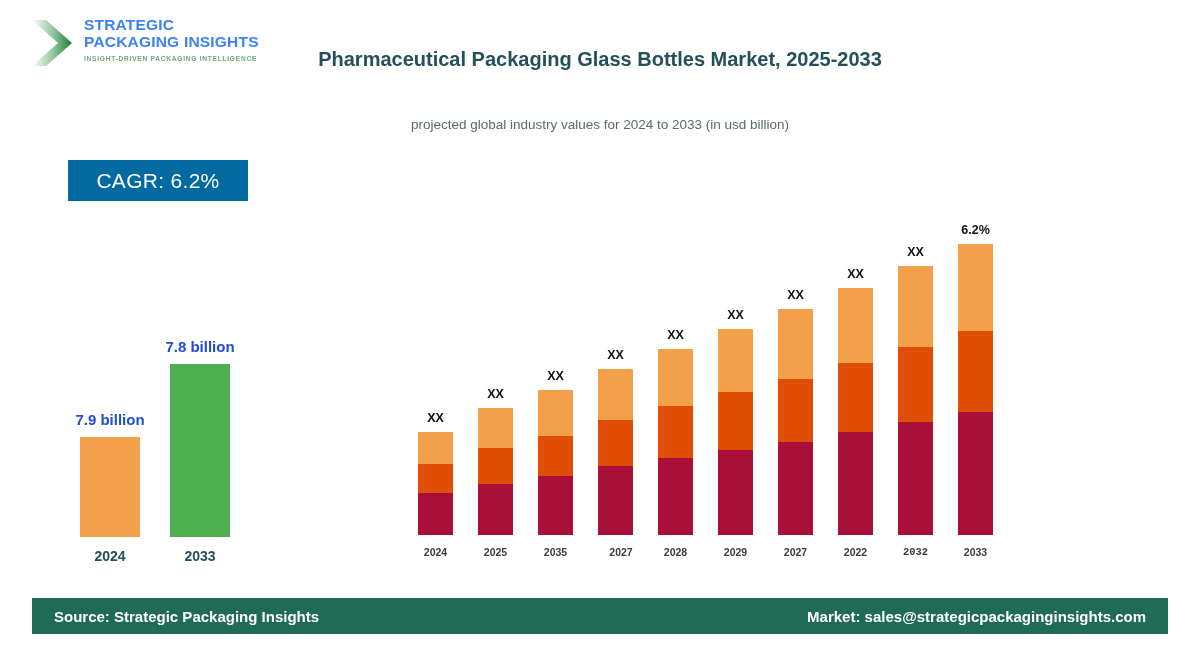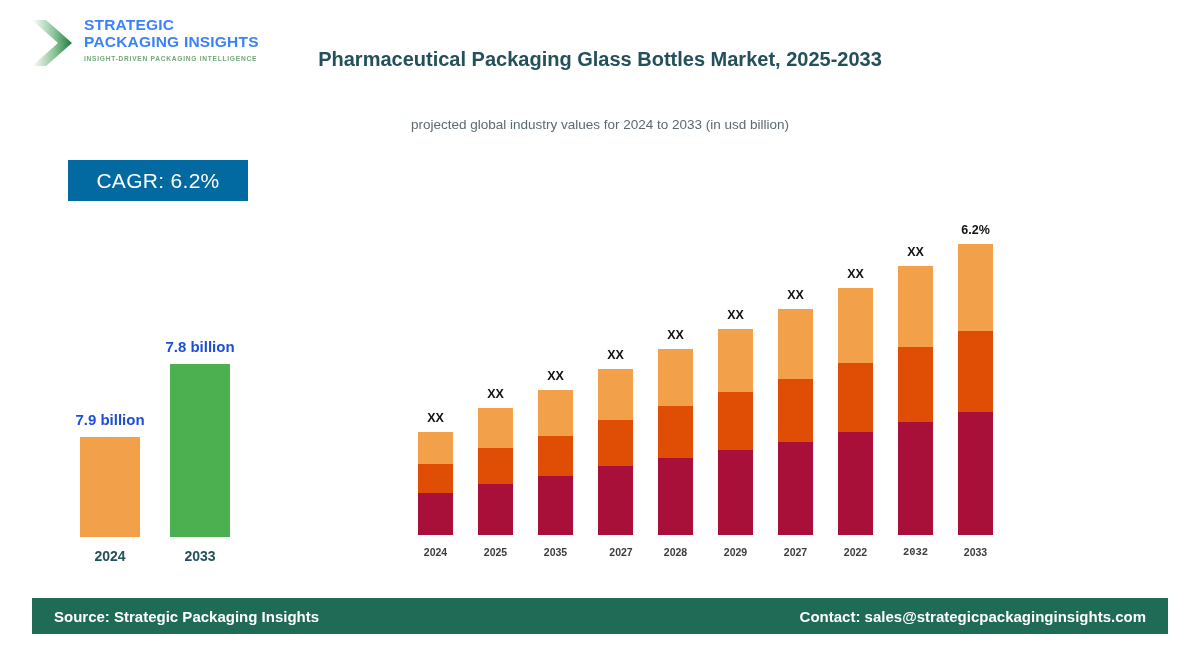--- a/index.html
+++ b/index.html
@@ -187,16 +187,16 @@
         <div class="seg" style="height: 87.12px; background: rgb(242, 160, 74);"></div>
         <div class="seg" style="height: 81.18px; background: rgb(224, 78, 6);"></div>
         <div class="seg" style="height: 122.76px; background: rgb(168, 16, 58);"></div>
       </div>
       <div class="sbar-label" style="left: 540.5px; bottom: 323.06px;">6.2%</div>
       <div class="sbar-year" style="left: 540.5px;">2033</div>
     </div>
 
   <div class="footer">
     <span>Source: Strategic Packaging Insights</span>
-    <span>Contact: sales@strategicpackaginginsights.com</span>
+    <span>Market: sales@strategicpackaginginsights.com</span>
   </div>
 
 </div>
 
 </body></html>

